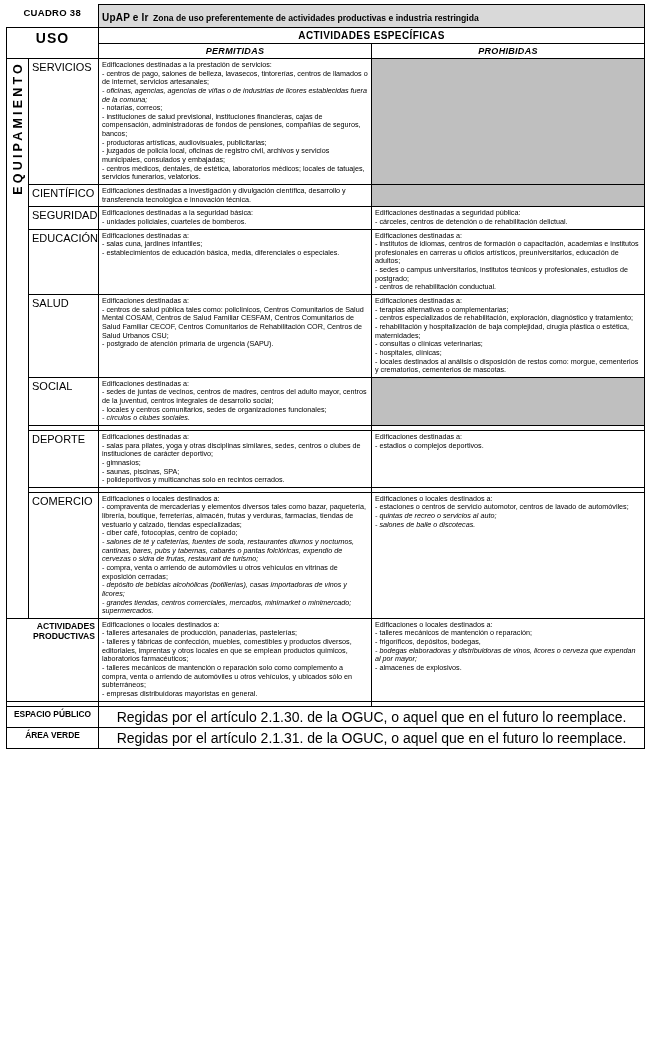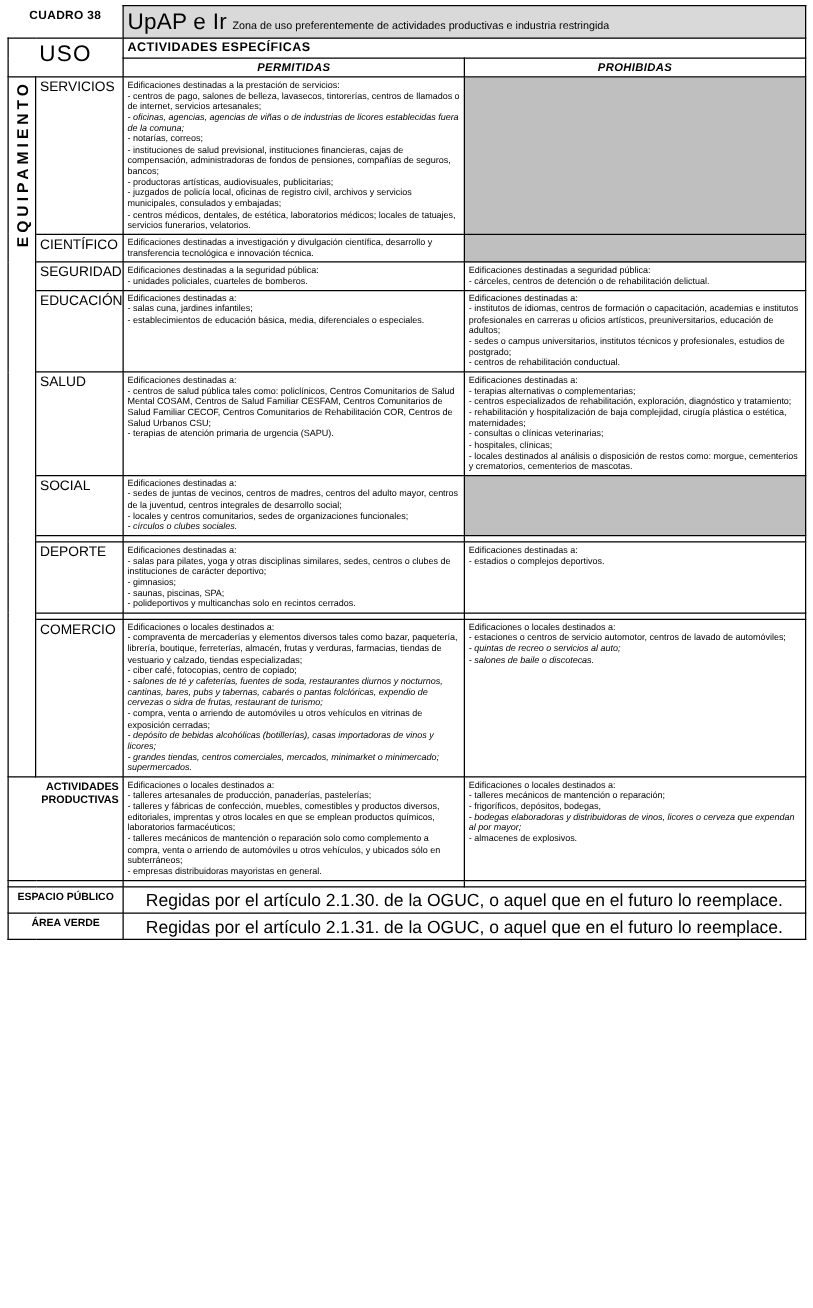--- a/index.html
+++ b/index.html
@@ -37,39 +37,39 @@
     letter-spacing: .3px;
     border: none !important;
     padding-bottom: 4px;
   }
   .title-cell {
     background: #d9d9d9;
     vertical-align: middle;
     padding: 3px 6px;
   }
   .title-code {
-    font-size: 18px;
-    font-weight: normal;
+    font-size: 10px;
+    font-weight: bold;
     letter-spacing: .2px;
   }
   .title-desc {
     font-size: 8.6px;
-    font-weight: normal;
+    font-weight: bold;
   }
   
   .uso-head {
     width: 92px;
     text-align: center;
     vertical-align: middle;
-    font-size: 18px;
-    font-weight: normal;
+    font-size: 14px;
+    font-weight: bold;
     letter-spacing: 1px;
   }
   .act-head {
-    text-align: left;
+    text-align: center;
     vertical-align: middle;
     font-size: 10px;
     font-weight: bold;
     letter-spacing: .4px;
     padding: 3px 0;
   }
   .col-head {
     text-align: center;
     vertical-align: middle;
     font-size: 9px;
@@ -183,21 +183,21 @@
       <tr>
         <td class="cat"><span>CIENTÍFICO</span></td>
         <td class="cont">
             <p>Edificaciones destinadas a investigación y divulgación científica, desarrollo y transferencia tecnológica e innovación técnica.</p>
           </td>
         <td class="cont gray"></td>
       </tr>
       <tr>
         <td class="cat"><span>SEGURIDAD</span></td>
         <td class="cont">
-            <p>Edificaciones destinadas a la seguridad pública:</p>
+            <p>Edificaciones destinadas a la seguridad básica:</p>
             <p>- unidades policiales, cuarteles de bomberos.</p>
           </td>
         <td class="cont">
             <p>Edificaciones destinadas a seguridad pública:</p>
             <p>- cárceles, centros de detención o de rehabilitación delictual.</p>
           </td>
       </tr>
       <tr>
         <td class="cat"><span>EDUCACIÓN</span></td>
         <td class="cont">
@@ -210,21 +210,21 @@
             <p>- institutos de idiomas, centros de formación o capacitación, academias e institutos profesionales en carreras u oficios artísticos, preuniversitarios, educación de adultos;</p>
             <p>- sedes o campus universitarios, institutos técnicos y profesionales, estudios de postgrado;</p>
             <p>- centros de rehabilitación conductual.</p>
           </td>
       </tr>
       <tr>
         <td class="cat"><span>SALUD</span></td>
         <td class="cont">
             <p>Edificaciones destinadas a:</p>
             <p>- centros de salud pública tales como: policlínicos, Centros Comunitarios de Salud Mental COSAM, Centros de Salud Familiar CESFAM, Centros Comunitarios de Salud Familiar CECOF, Centros Comunitarios de Rehabilitación COR, Centros de Salud Urbanos CSU;</p>
-            <p>- terapias de atención primaria de urgencia (SAPU).</p>
+            <p>- postgrado de atención primaria de urgencia (SAPU).</p>
           </td>
         <td class="cont">
             <p>Edificaciones destinadas a:</p>
             <p>- terapias alternativas o complementarias;</p>
             <p>- centros especializados de rehabilitación, exploración, diagnóstico y tratamiento;</p>
             <p>- rehabilitación y hospitalización de baja complejidad, cirugía plástica o estética, maternidades;</p>
             <p>- consultas o clínicas veterinarias;</p>
             <p>- hospitales, clínicas;</p>
             <p>- locales destinados al análisis o disposición de restos como: morgue, cementerios y crematorios, cementerios de mascotas.</p>
           </td>

